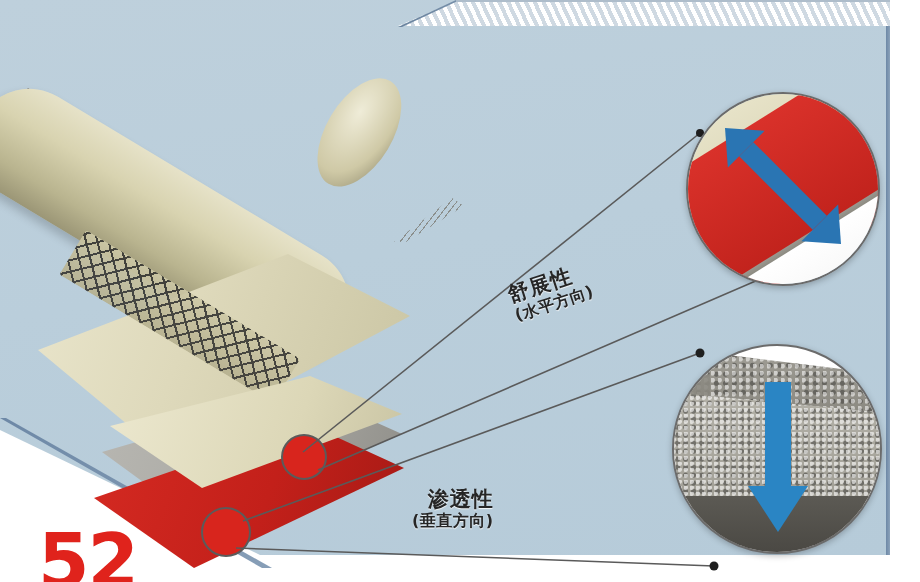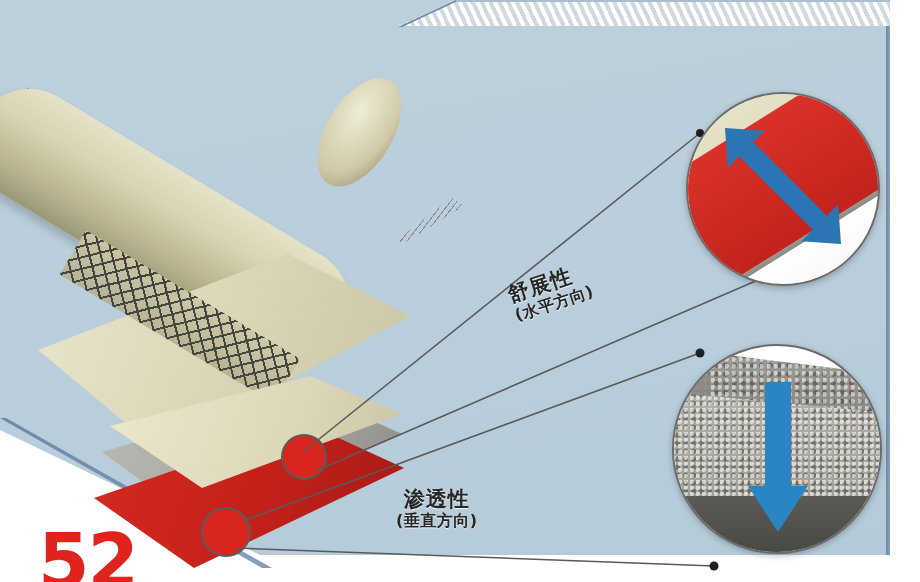--- a/index.html
+++ b/index.html
@@ -182,21 +182,21 @@
   
   .arrow-svg{position:absolute;left:0;top:0;}
 
   
   .label{position:absolute;color:#262626;font-weight:bold;line-height:1.18;
     text-shadow:0 1px 1px rgba(255,255,255,.85);}
   .label .l1{font-size:21px;letter-spacing:1px;}
   .label .l2{font-size:16px;letter-spacing:.5px;}
 
   .lbl-ext{left:505px;top:284px;transform:rotate(-18deg);transform-origin:0 0;}
-  .lbl-perm{left:396px;top:487px;text-align:center;}
+  .lbl-perm{left:412px;top:487px;text-align:right;}
 
   
   .pagenum{position:absolute;left:38px;top:524px;font-size:74px;font-weight:bold;
     color:#e0231c;letter-spacing:-2px;line-height:1;font-family:"DejaVu Sans","Liberation Sans",sans-serif;}
 </style>
 </head>
 <body>
 
 <div id="slide">
 

